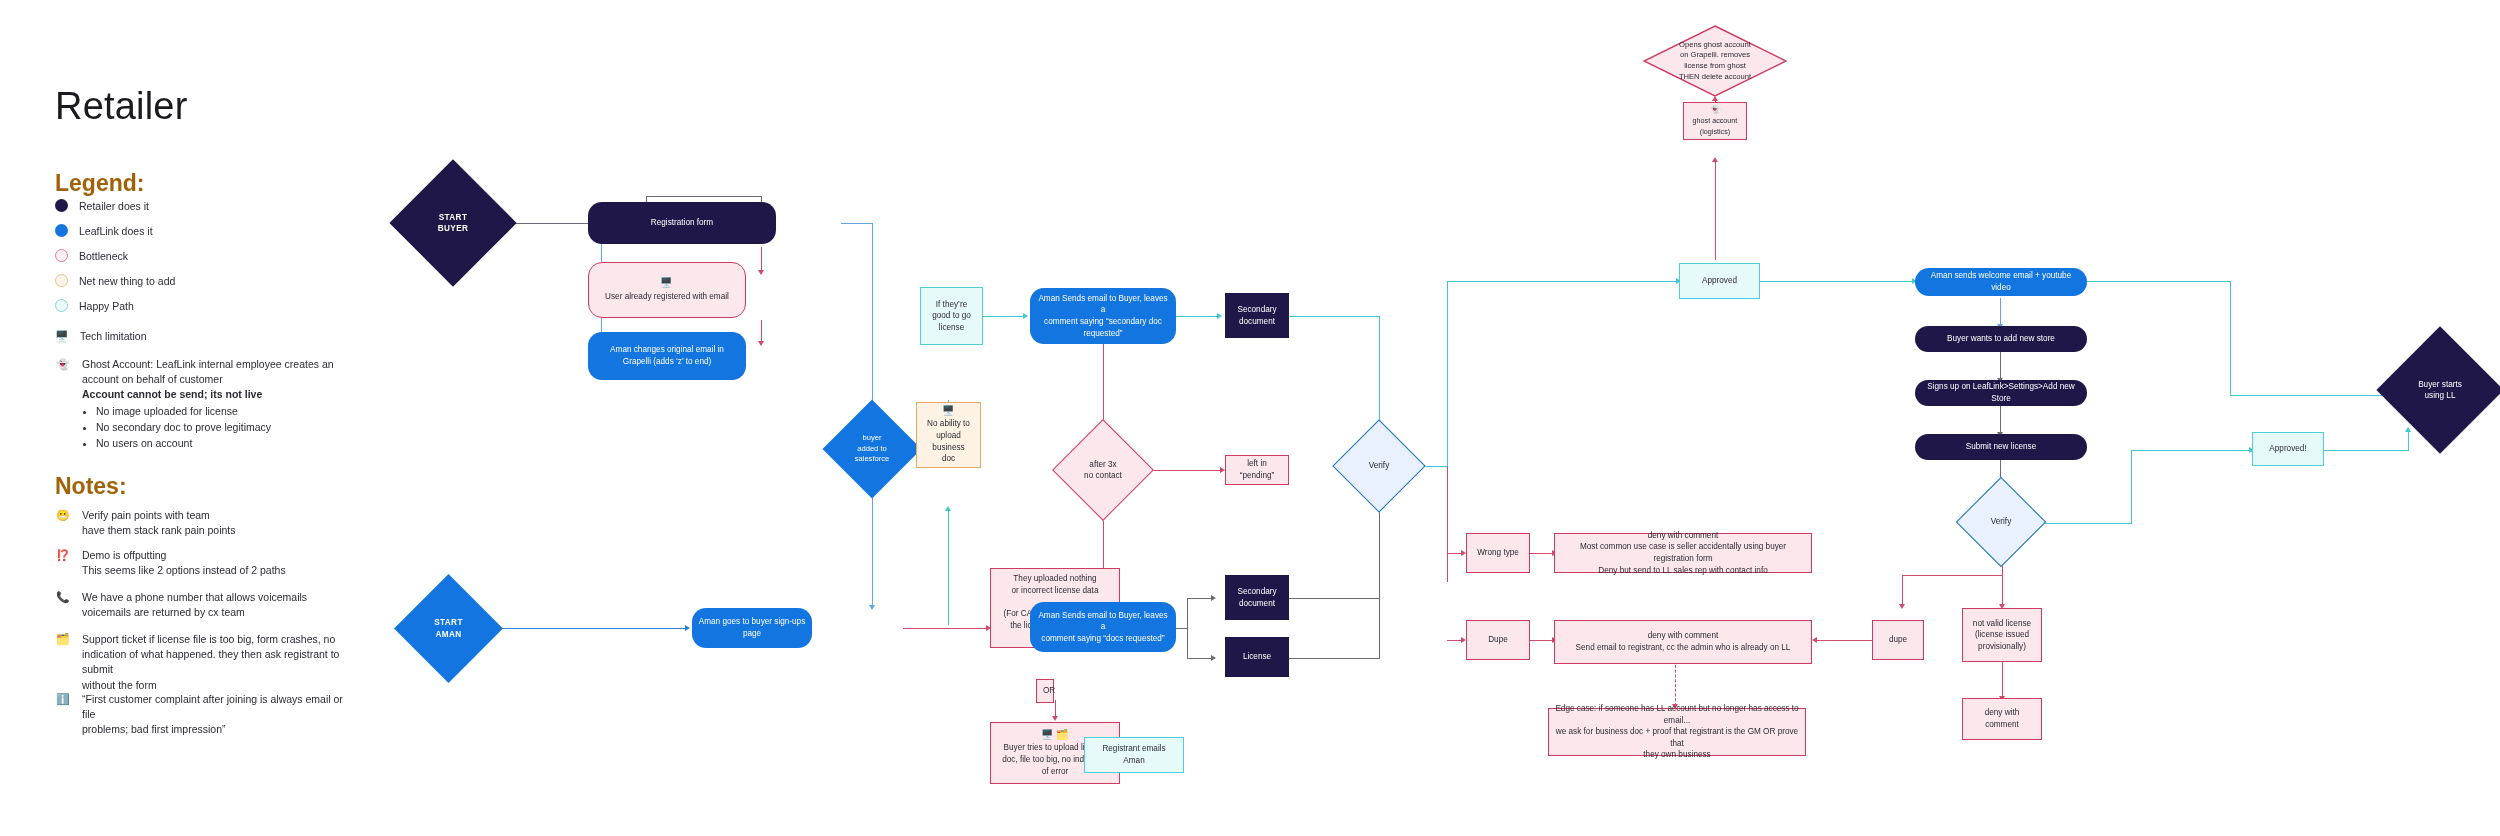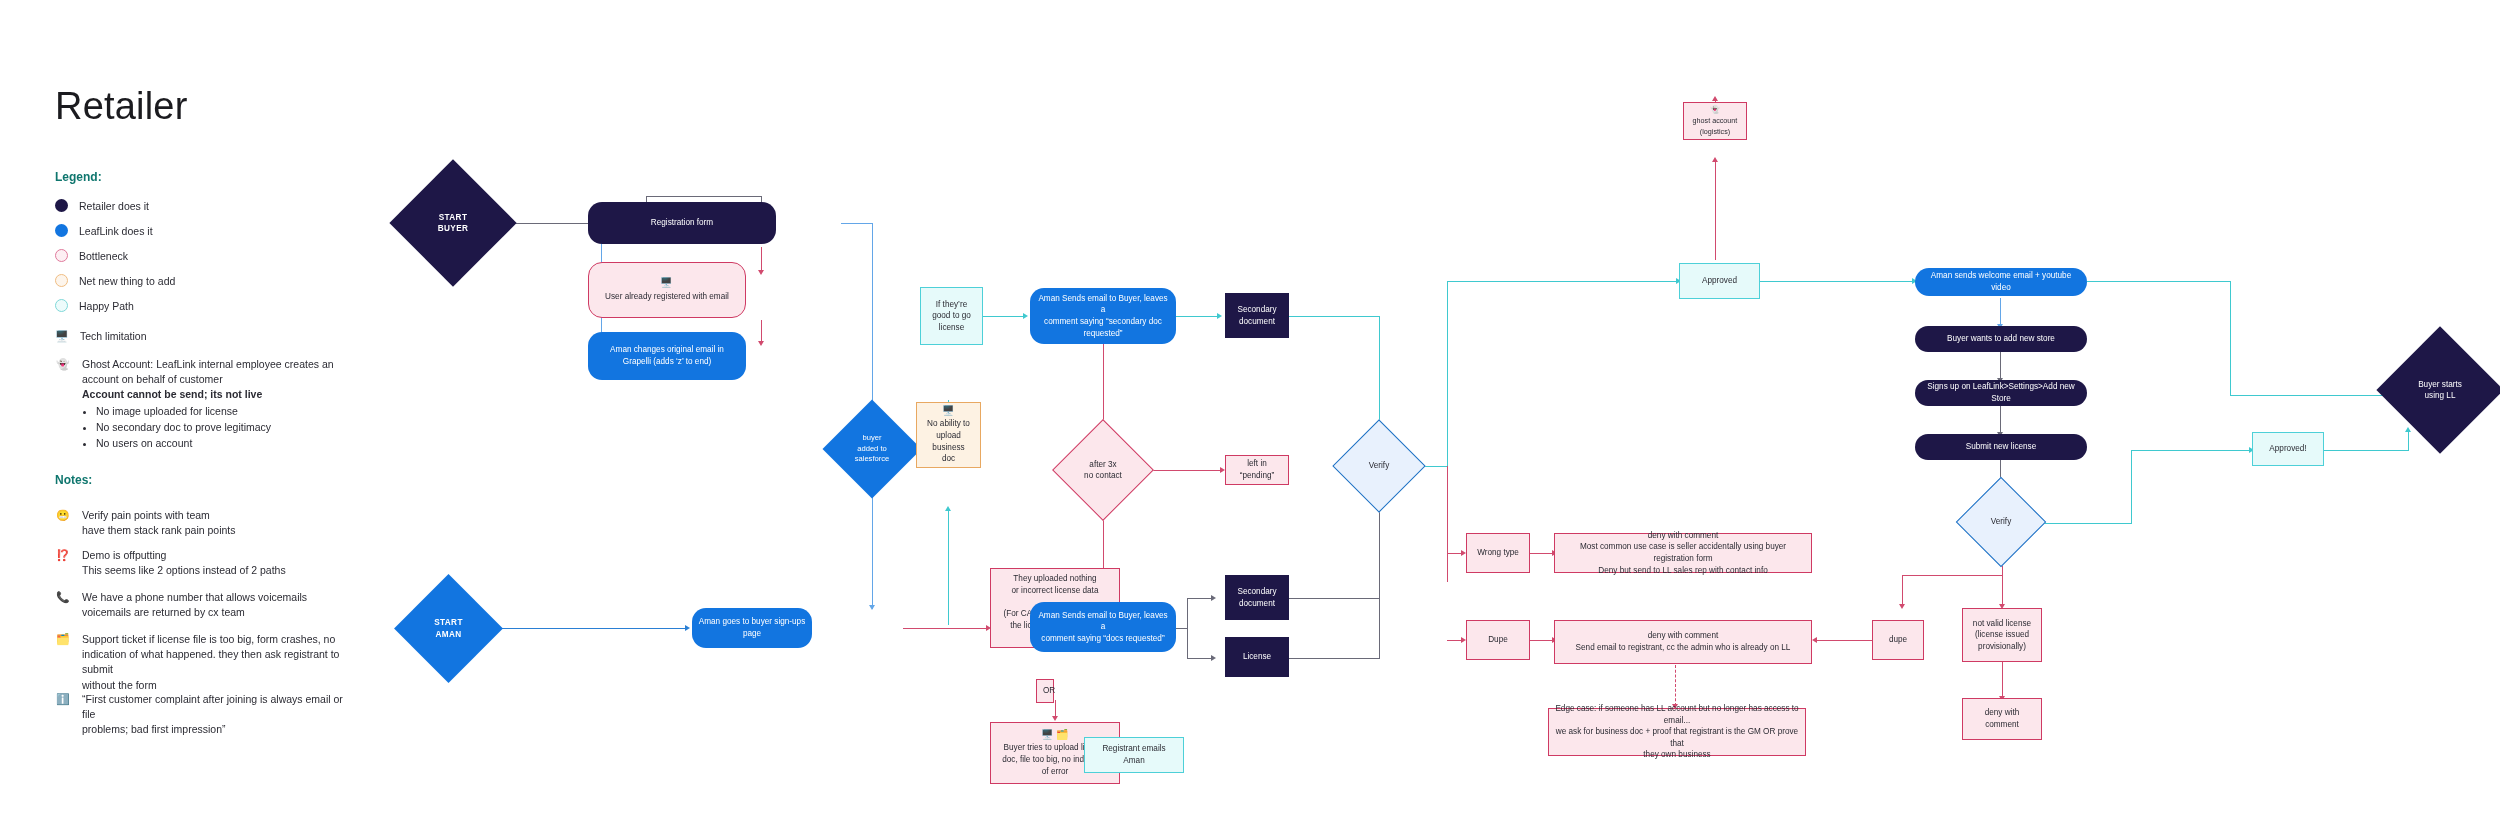--- a/index.html
+++ b/index.html
@@ -16,21 +16,21 @@
     overflow: hidden;
   }
 
   
   #title {
     position: absolute; left: 55px; top: 85px;
     font-size: 38px; font-weight: 400; color: #1b1b1f;
     letter-spacing: 0.2px;
   }
   .sec-head {
-    position: absolute; font-size: 12px; font-weight: 700; color: #0f766e; text-align: center;
+    position: absolute; font-size: 23px; font-weight: 700; color: #a16207; text-align: center;
   }
   #legend-head { left: 55px; top: 170px; }
   #notes-head  { left: 55px; top: 473px; }
 
   .legend-row {
     position: absolute; left: 55px;
     display: flex; align-items: center; gap: 11px;
     font-size: 10.5px; color: #2b2b33;
   }
   .lg-dot { width: 13px; height: 13px; border-radius: 50%; flex: 0 0 13px; }
@@ -494,20 +494,31 @@
     <span class="txt">not valid license
 (license issued
 provisionally)</span>
   </div>
 
   <div class="node n-pink" style="left:1962px; top:698px; width:80px; height:42px;">
     <span class="txt">deny with
 comment</span>
   </div>
 
+  <div class="dia d-pink" style="left:1643px; top:25px; width:144px; height:72px;">
+    <div class="shape" style="transform:none; background:transparent; border:none;">
+      <svg width="144" height="72" viewBox="0 0 144 72" style="display:block">
+        <polygon points="72,1 143,36 72,71 1,36" fill="#fce7ec" stroke="#cf3a63" stroke-width="1.4"></polygon>
+      </svg>
+    </div>
+    <div class="label" style="font-size:7.6px;"><span class="txt">Opens ghost account
+on Grapelli. removes
+license from ghost
+THEN delete account</span></div>
+  </div>
 
   <div class="node n-pink" style="left:1683px; top:102px; width:64px; height:38px; flex-direction:column;">
     <span class="emj" style="font-size:8px;">👻</span>
     <span class="txt" style="font-size:7.2px;">ghost account
 (logistics)</span>
   </div>
 
   <div class="node n-teal" style="left:1679px; top:263px; width:81px; height:36px;">
     <span class="txt">Approved</span>
   </div>

